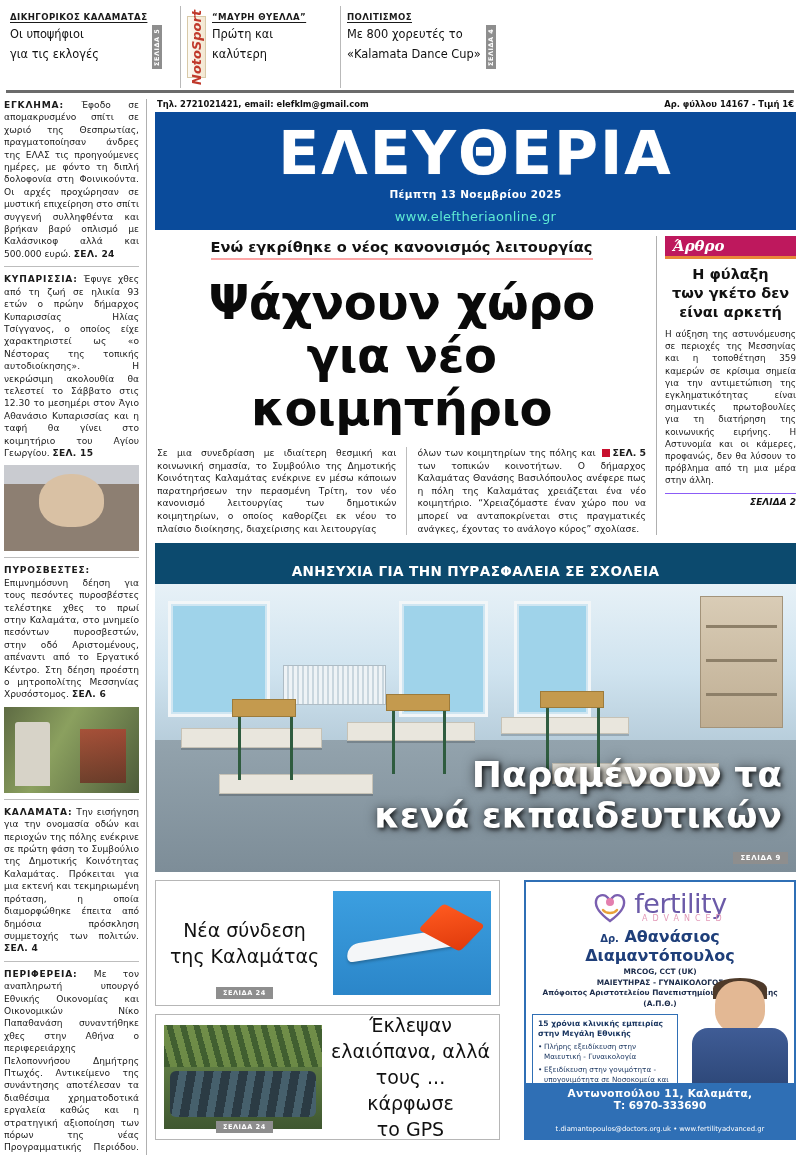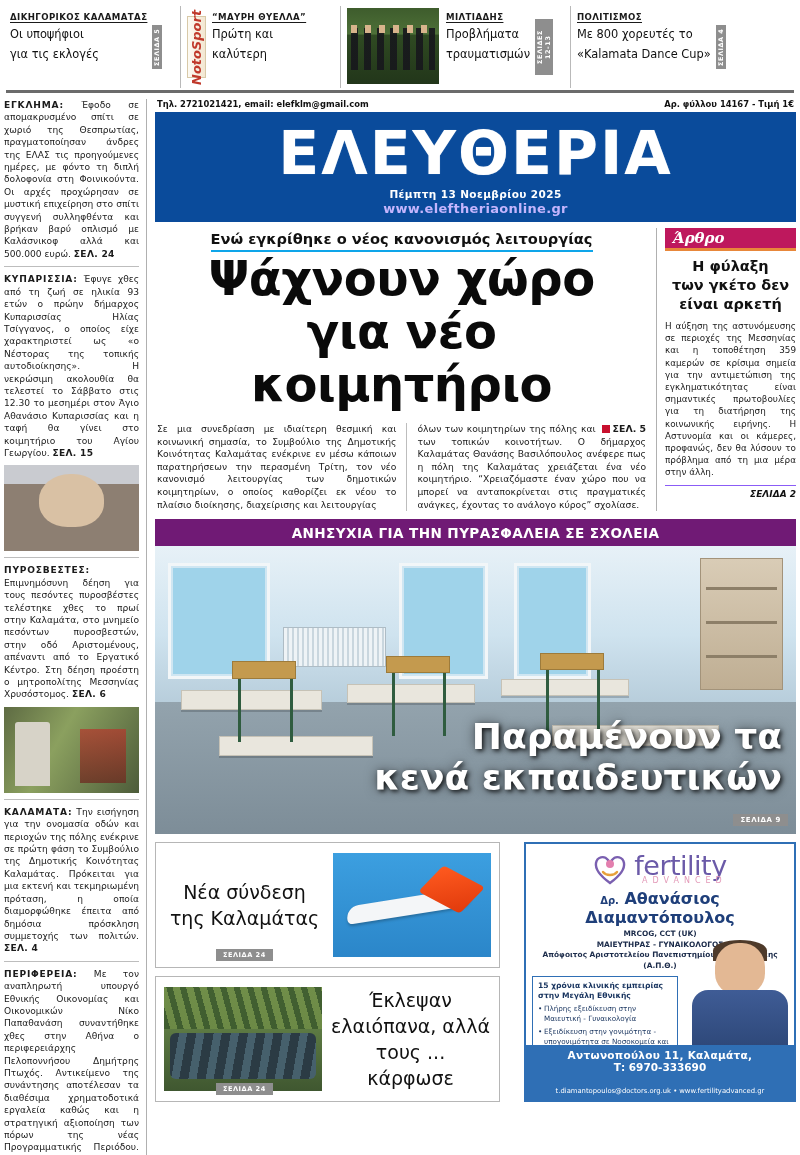--- a/index.html
+++ b/index.html
@@ -99,27 +99,27 @@
     background:#d7d3c8; border-radius:3px 3px 0 0;
   }
   .ph-memorial::after {
     content:""; position:absolute; right:10%; top:26%; width:34%; height:62%;
     background:linear-gradient(180deg,#b23b2e,#6d2a20); opacity:.75;
   }
 
   
   .lead-kicker {
     text-align: center; font-size: 14.6px; font-weight: 700;
-    border-bottom: 2px solid #0ea5e9; padding-bottom: 3px;
+    border-bottom: 2px solid #fca5a5; padding-bottom: 3px;
     display: inline-block; margin: 2px auto 0 auto;
   }
   .lead-kicker-wrap { text-align: center; }
   .lead-head {
     text-align: center; font-weight: 800; font-size: 48px; line-height: 53px;
-    letter-spacing: -0.5px; margin-top: 0; color: #0a0a0a;
+    letter-spacing: -0.5px; margin-top: 16px; color: #0a0a0a;
   }
   .lead-cols {
     display: flex; gap: 10px; margin-top: 12px; padding: 0 2px;
   }
   .lead-col {
     flex: 1 1 50%; font-size: 9.2px; line-height: 12.6px; text-align: justify;
     color: #1b1b1b;
   }
   .lead-col + .lead-col { border-left: 1px solid #bdbdbd; padding-left: 10px; }
   .sel-badge {
@@ -136,21 +136,21 @@
   .masthead {
     background: #0a4b9b; padding: 8px 0 6px 0; text-align: center;
     position: relative;
   }
   .masthead-title {
     font-family: "DejaVu Sans", sans-serif; font-weight: 800;
     font-size: 60px; letter-spacing: 2px; color: #ffffff;
     line-height: 66px; text-shadow: 0 0 1px rgba(255,255,255,.4);
   }
   .masthead-date { color: #fff; font-size: 10.5px; font-weight: 700; margin-top: 2px; letter-spacing: .4px;}
-  .masthead-url { color: #c4b5fd; font-size: 13px; font-weight: 700; letter-spacing: .3px; margin-top: 1px; }
+  .masthead-url { color: #5eead4; font-size: 13px; font-weight: 400; letter-spacing: .3px; margin-top: 9px; }
 
   
   .main-row { display: flex; gap: 8px; margin-top: 6px; }
   .main-lead { flex: 1 1 auto; }
   .opinion {
     width: 140px; flex: 0 0 140px; border-left: 1px solid #b0b0b0; padding-left: 8px;
   }
   .opinion-head {
     background: #be185d; color: #fff; font-family: "DejaVu Serif", "Liberation Serif", serif;
     font-style: italic; font-weight: 700; font-size: 15px;
@@ -163,22 +163,22 @@
   }
   .opinion-body { font-size: 8.8px; line-height: 12.2px; text-align: justify; color: #1b1b1b; }
   .opinion-foot {
     border-top: 1px solid #8b5cf6; margin-top: 6px; padding-top: 3px;
     text-align: right; font-weight: 700; font-style: italic; font-size: 9px;
   }
 
   
   .photo-block { margin-top: 8px; position: relative; }
   .red-banner {
-    background: #701a75; color: #fff; text-align: center;
-    font-weight: 800; font-size: 13.6px; letter-spacing: .4px; padding: 6px 0 5px 0;
+    background: #0c4a6e; color: #fff; text-align: center;
+    font-weight: 800; font-size: 13.6px; letter-spacing: .4px; padding: 20px 0 5px 0;
   }
   .classroom {
     position: relative; height: 288px; overflow: hidden;
     background: linear-gradient(180deg,#cfe2ef 0%, #bcd6e8 30%, #9fb5c3 52%, #8e9aa2 60%, #7e8a92 100%);
   }
   .cl-wall {
     position:absolute; left:0; right:0; top:0; height:56%;
     background: linear-gradient(180deg,#e7f1f7 0%, #cfe3ef 55%, #b6ccda 100%);
   }
   .cl-window {
@@ -339,29 +339,20 @@
 
   <div class="teaser" style="flex:0 0 160px;">
     <div class="notosport-logo">NotoSport</div>
     <div class="teaser-text">
       <div class="teaser-kicker">“ΜΑΥΡΗ ΘΥΕΛΛΑ”</div>
       <div class="teaser-line">Πρώτη και</div>
       <div class="teaser-line">καλύτερη</div>
     </div>
   </div>
 
-  <div class="teaser" style="flex:0 0 230px;">
-    <div class="teaser-photo"></div>
-    <div class="teaser-text" style="margin-left:7px;">
-      <div class="teaser-kicker">ΜΙΛΤΙΑΔΗΣ</div>
-      <div class="teaser-line">Προβλήματα</div>
-      <div class="teaser-line">τραυματισμών</div>
-    </div>
-    <div class="page-tag" style="height:56px;">ΣΕΛΙΔΕΣ 12-13</div>
-  </div>
 
   <div class="teaser" style="flex:1 1 auto;">
     <div class="teaser-text">
       <div class="teaser-kicker">ΠΟΛΙΤΙΣΜΟΣ</div>
       <div class="teaser-line">Με 800 χορευτές το</div>
       <div class="teaser-line">«Kalamata Dance Cup»</div>
     </div>
     <div class="page-tag">ΣΕΛΙΔΑ 4</div>
   </div>
 
@@ -499,20 +490,21 @@
           </div>
           <div class="promo-photo ph-plane"></div>
           <div class="promo-badge">ΣΕΛΙΔΑ 24</div>
         </div>
 
         <div class="promo" style="flex-direction:row-reverse;">
           <div class="promo-text">
             <div>Έκλεψαν</div>
             <div>ελαιόπανα, αλλά</div>
             <div>τους ... κάρφωσε</div>
+            <div>το GPS</div>
           </div>
           <div class="promo-photo ph-tarp"></div>
           <div class="promo-badge">ΣΕΛΙΔΑ 24</div>
         </div>
 
       </div>
 
       <div class="bottom-right">
         <div class="ad">
 

